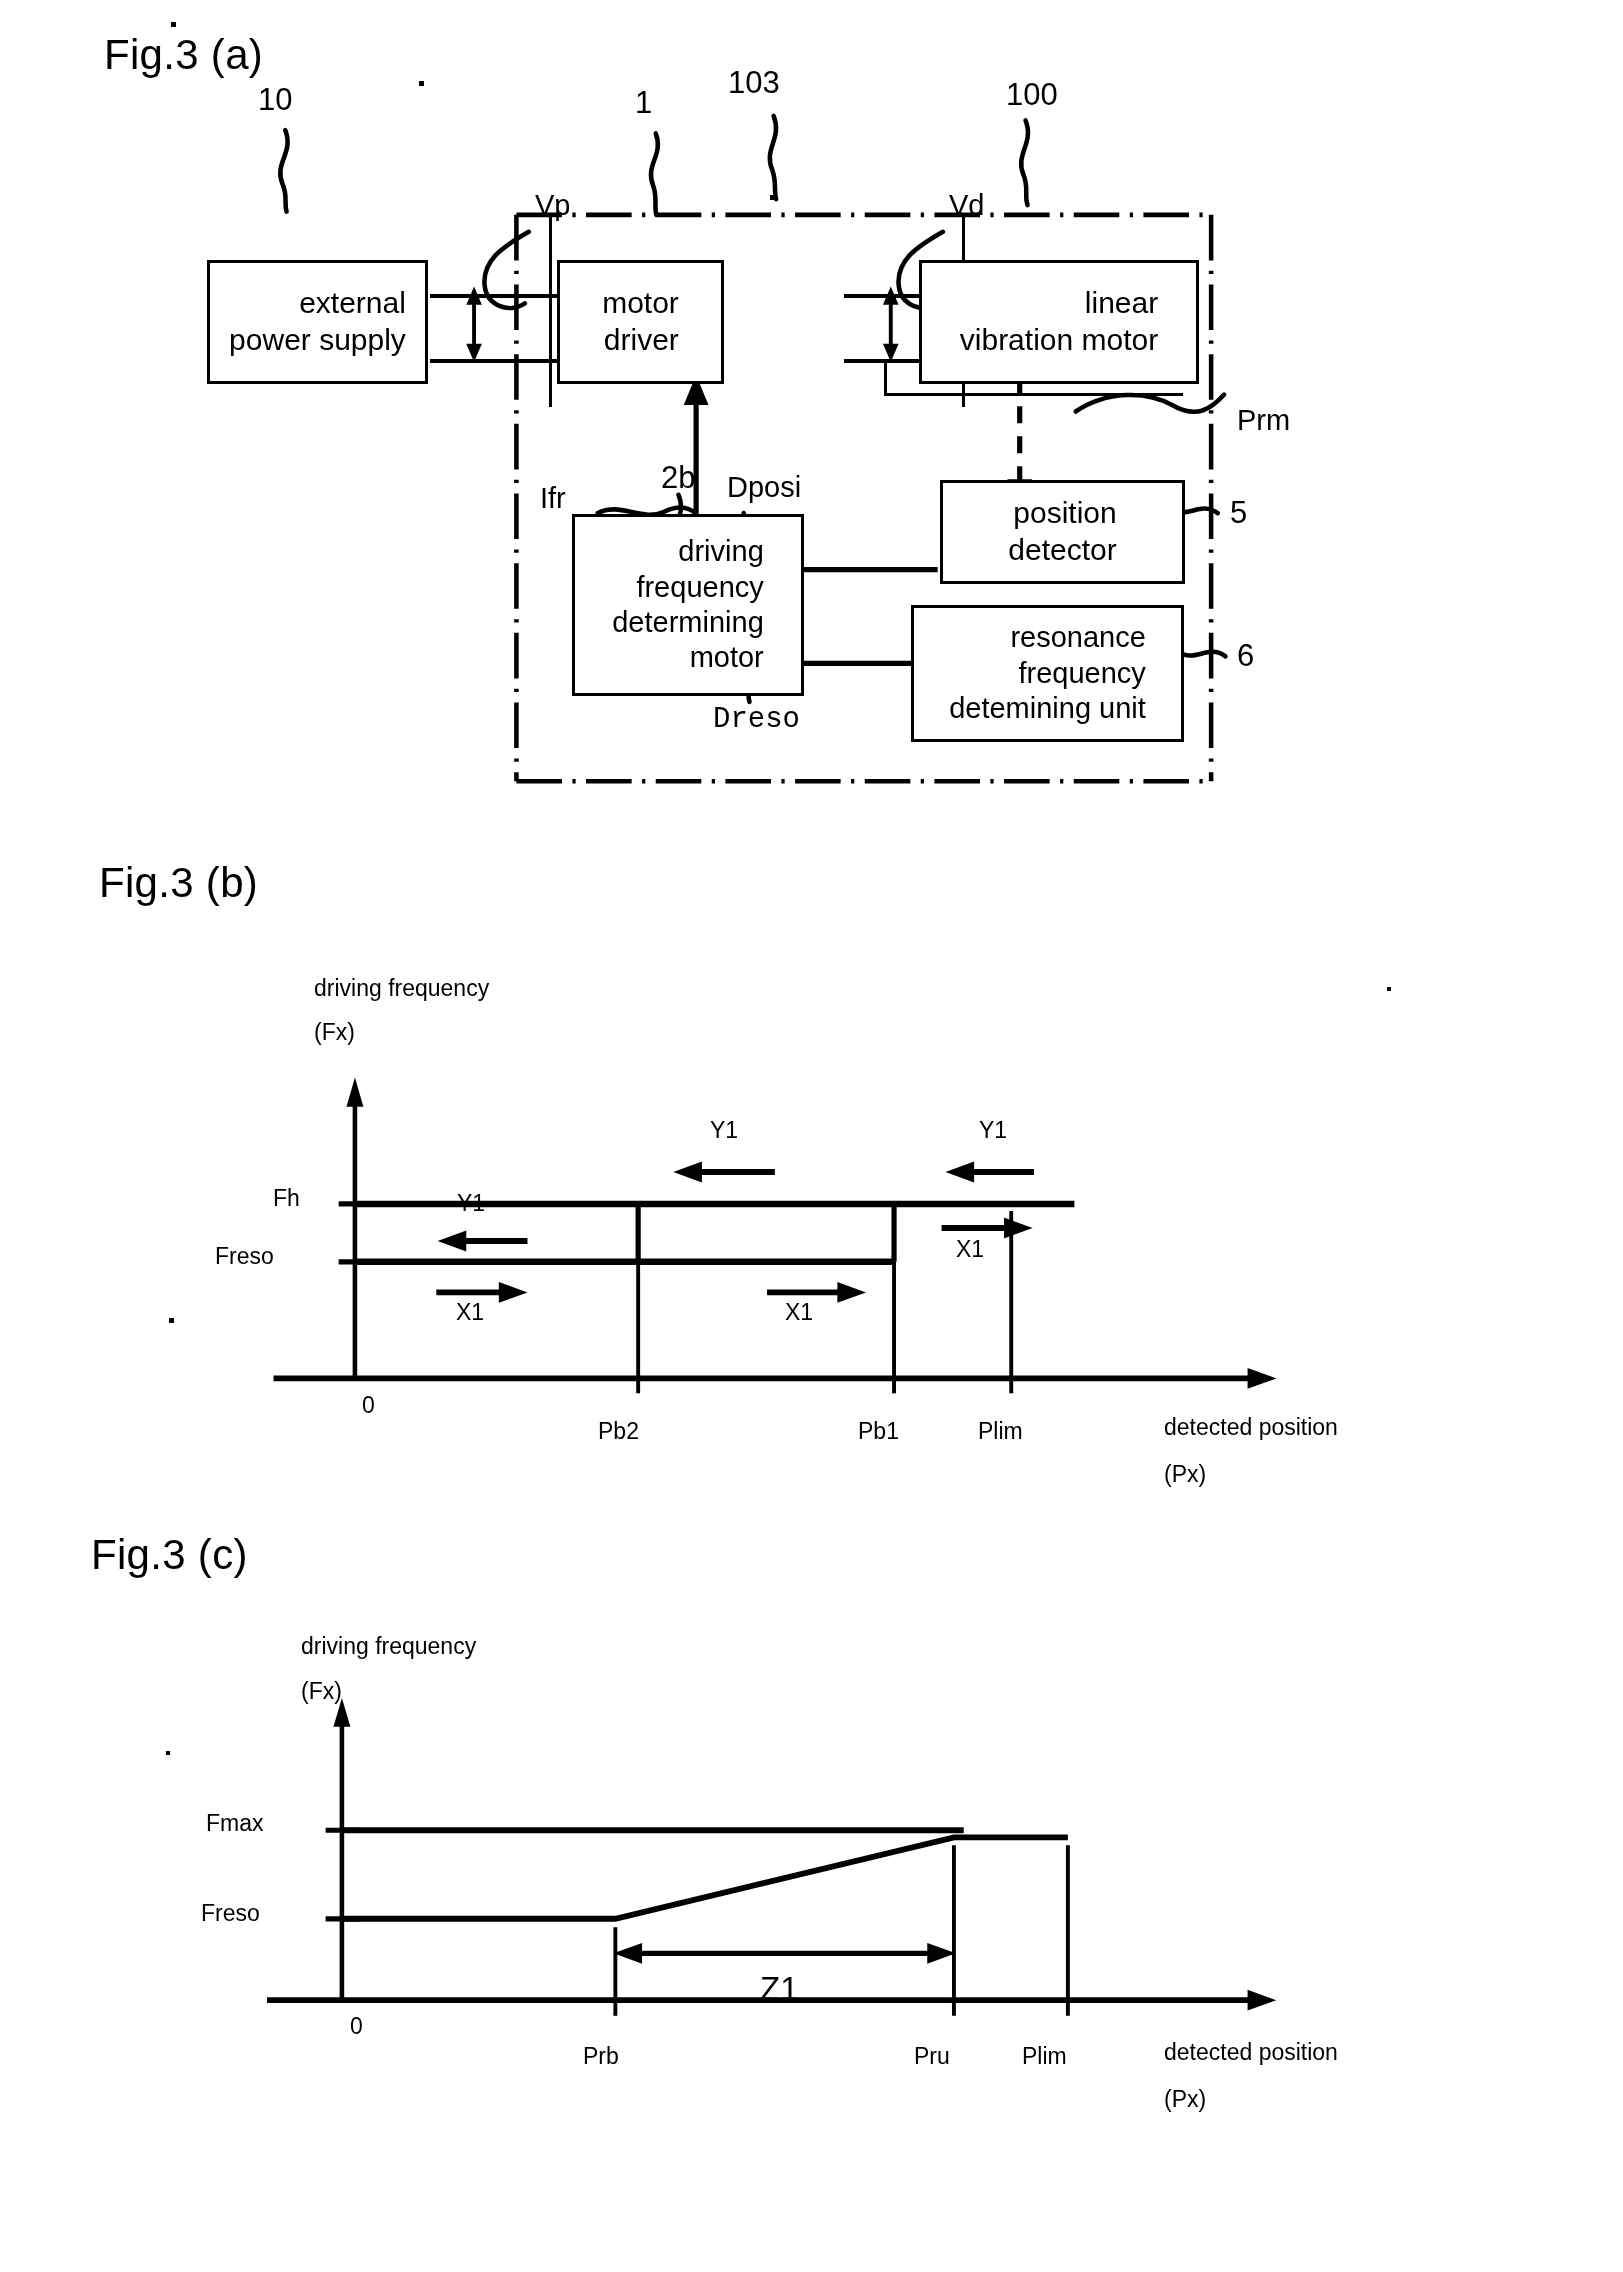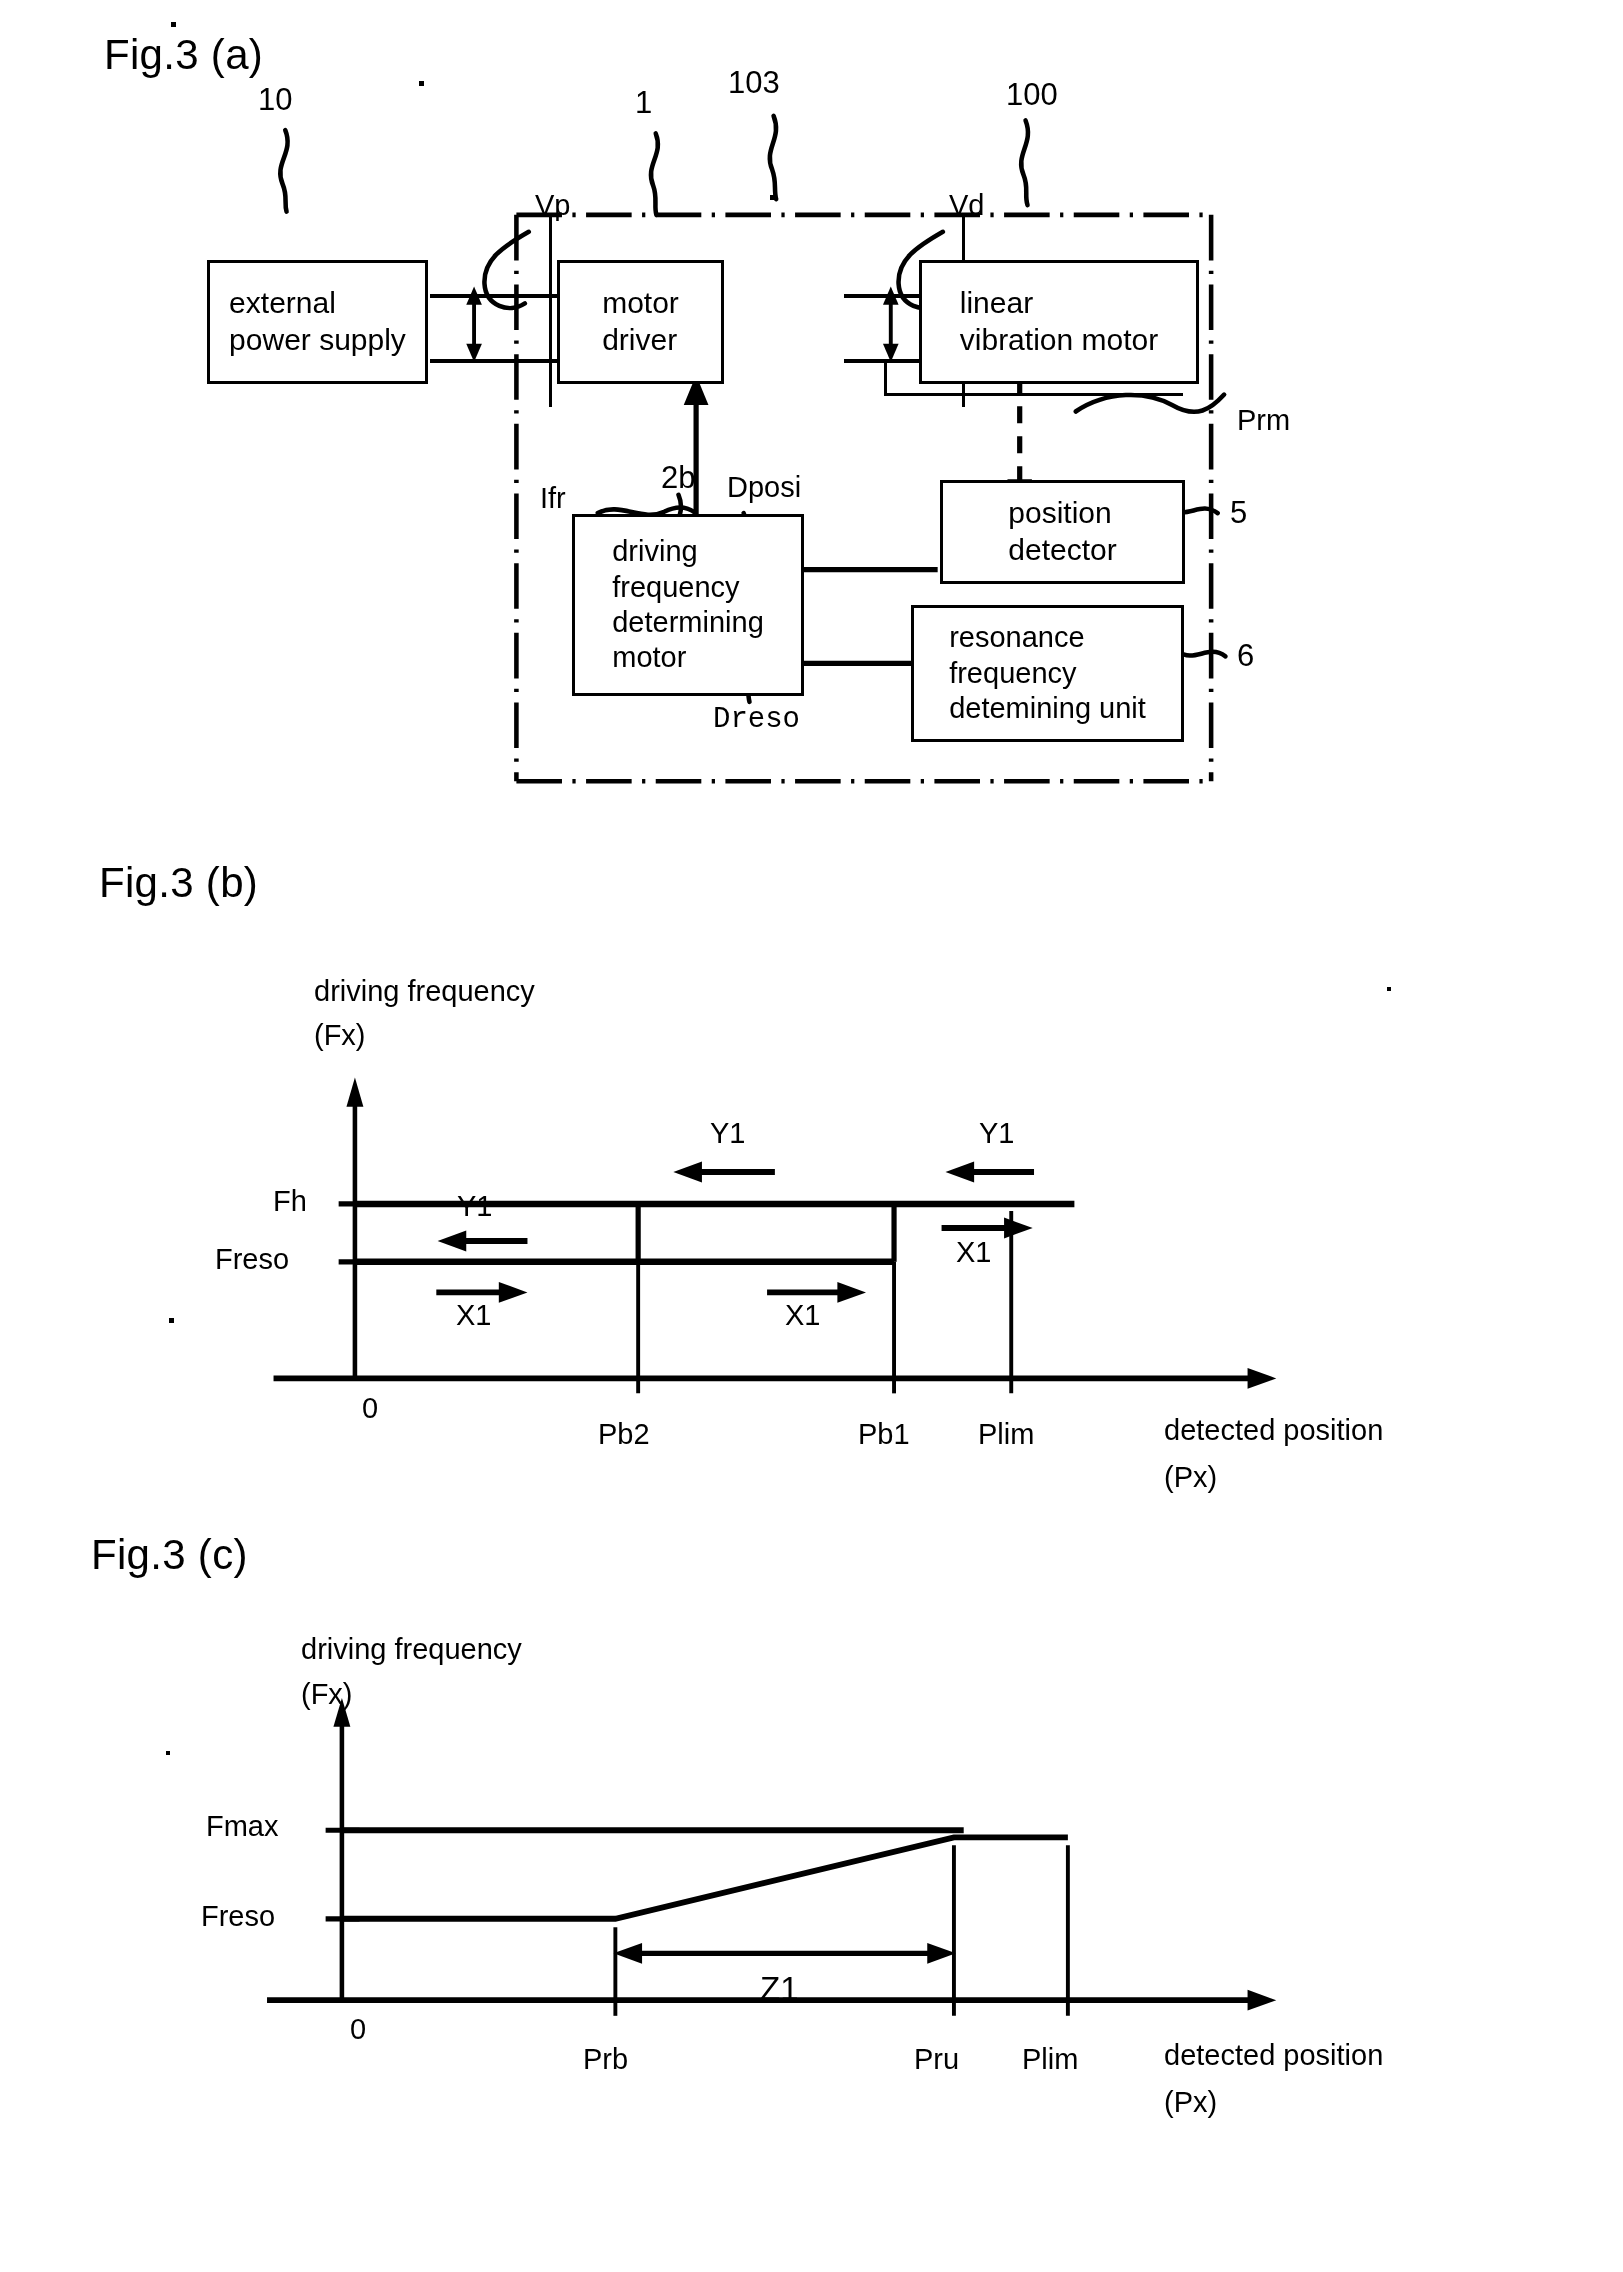--- a/index.html
+++ b/index.html
@@ -43,21 +43,21 @@
   }
   
   .box {
     position: absolute;
     border: 3.9px solid #000;
     box-sizing: border-box;
     background: #fff;
     display: flex;
     align-items: center;
     justify-content: center;
-    text-align: left;
+    text-align: right;
     font-size: 30px;
     line-height: 1.22;
     padding: 1.3px 3.9px;
   }
   .box span { display: block; }
   
   .hline {
     position: absolute;
     height: 0;
     border-top: 4.6px solid #000;
@@ -75,21 +75,21 @@
   
   .svg-layer {
     position: absolute;
     left: 0; top: 0;
     width: 1624px;
     height: 2273px;
     pointer-events: none;
   }
   .graph-label {
     position: absolute;
-    font-size: 29px;
+    font-size: 23px;
     white-space: nowrap;
   }
 </style>
 </head>
 <body>
 
 <div class="page">
 
   <div class="fig-title" style="left:104px; top:31px;">Fig.3 (a)</div>
 

